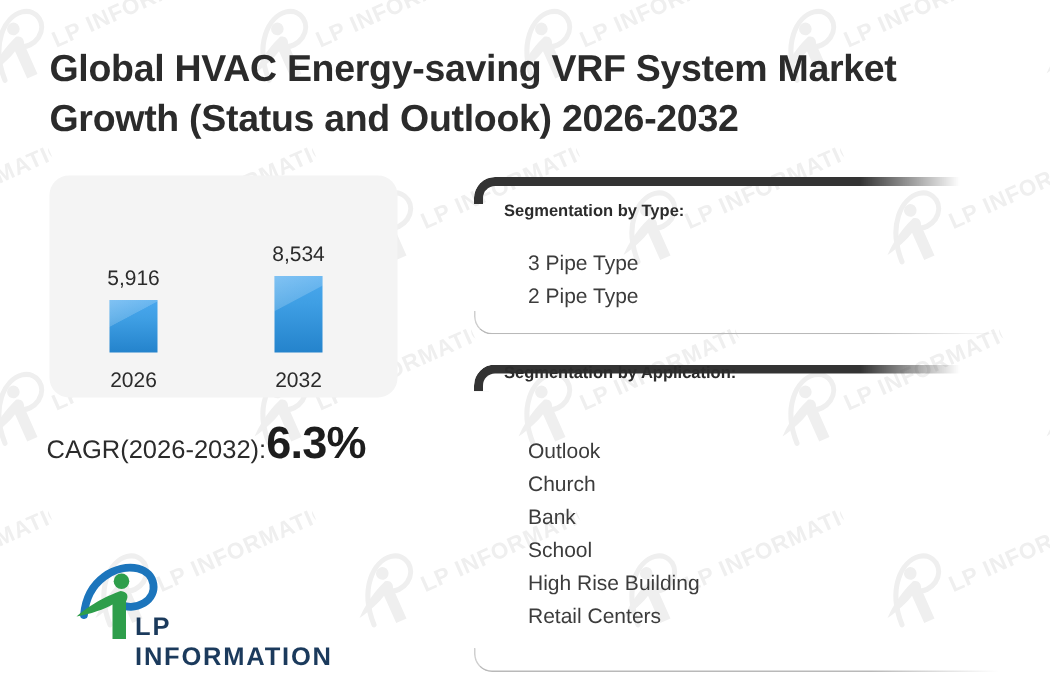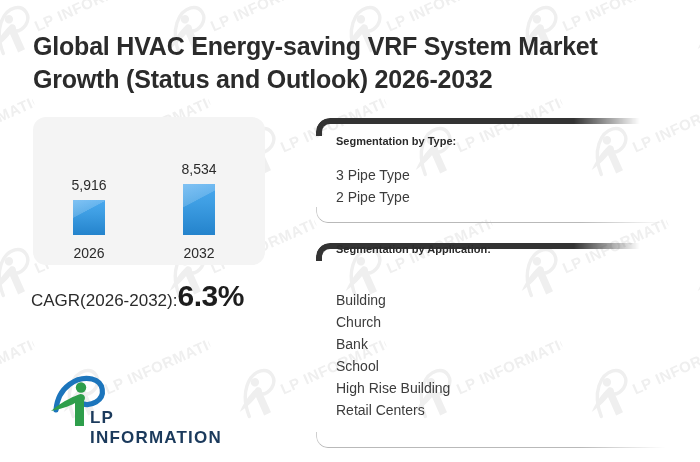--- a/index.html
+++ b/index.html
@@ -180,20 +180,21 @@
     color: #2b2b2b;
   }
   .panel-list {
     position: absolute;
     left: 20px;
     font-size: 14px;
     color: #3c3c3c;
   }
   .panel-list div {
     line-height: 22px;
+    margin-left: 16px;
   }
 
   #panel-type { top: 118px; height: 105px; }
   #panel-type .panel-heading { top: 17px; }
   #panel-type .panel-list { top: 46px; }
 
   #panel-application { top: 243px; height: 205px; }
   #panel-application .panel-heading { top: 0; text-align: right; }
   #panel-application .panel-list { top: 46px; }
 </style>
@@ -445,21 +446,21 @@
       <div>3 Pipe Type</div>
       <div>2 Pipe Type</div>
     </div>
   </div>
 
   <div class="panel" id="panel-application">
     <div class="panel-border-top"></div>
     <div class="panel-border-bottom"></div>
     <div class="panel-heading">Segmentation by Application:</div>
     <div class="panel-list">
-      <div>Building</div>
+      <div>Outlook</div>
       <div>Church</div>
       <div>Bank</div>
       <div>School</div>
       <div>High Rise Building</div>
       <div>Retail Centers</div>
     </div>
   </div>
 
 </div>
 

